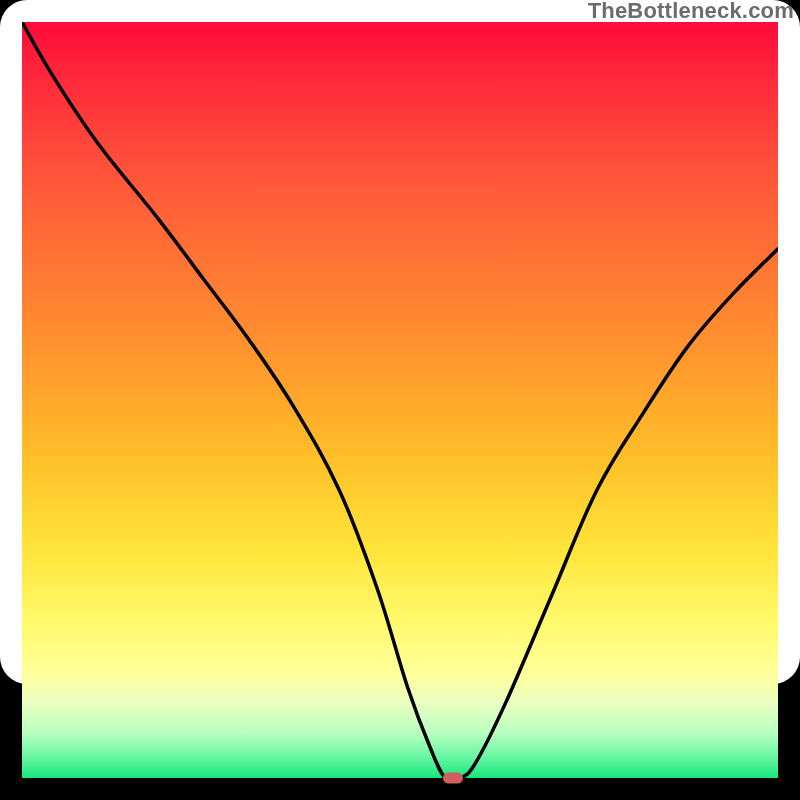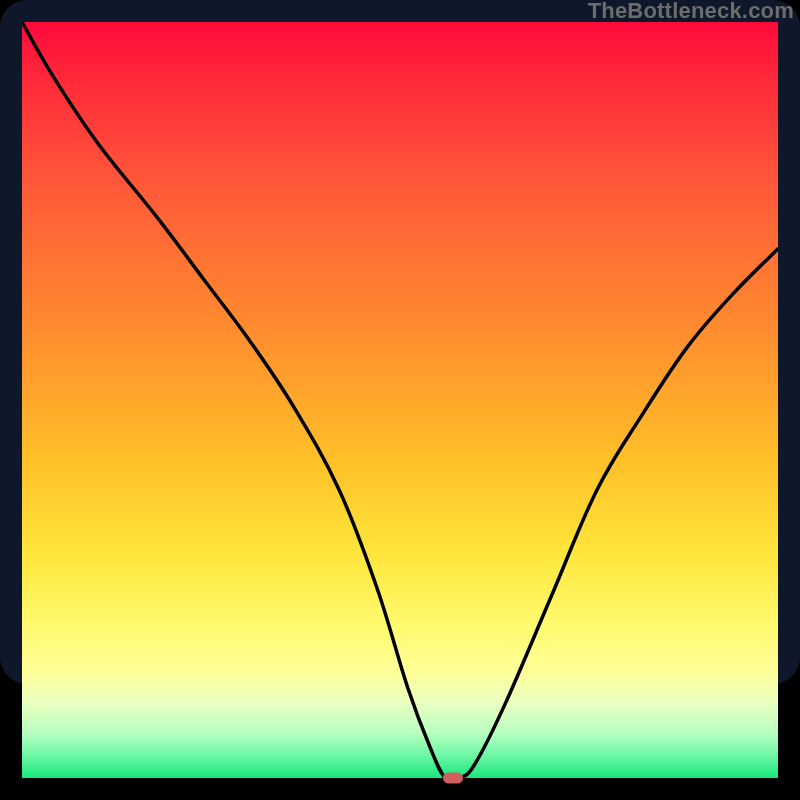--- a/index.html
+++ b/index.html
@@ -7,21 +7,21 @@
     padding: 0;
     width: 800px;
     height: 800px;
     background: #000000;
     overflow: hidden;
   }
   .outer {
     position: relative;
     width: 800px;
     height: 684px;
-    background: #0f172a;
+    background: #ffffff;
     border-radius: 27px;
   }
   .plot {
     position: absolute;
     left: 22px;
     top: 22px;
     width: 756px;
     height: 756px;
     
     background: linear-gradient(

